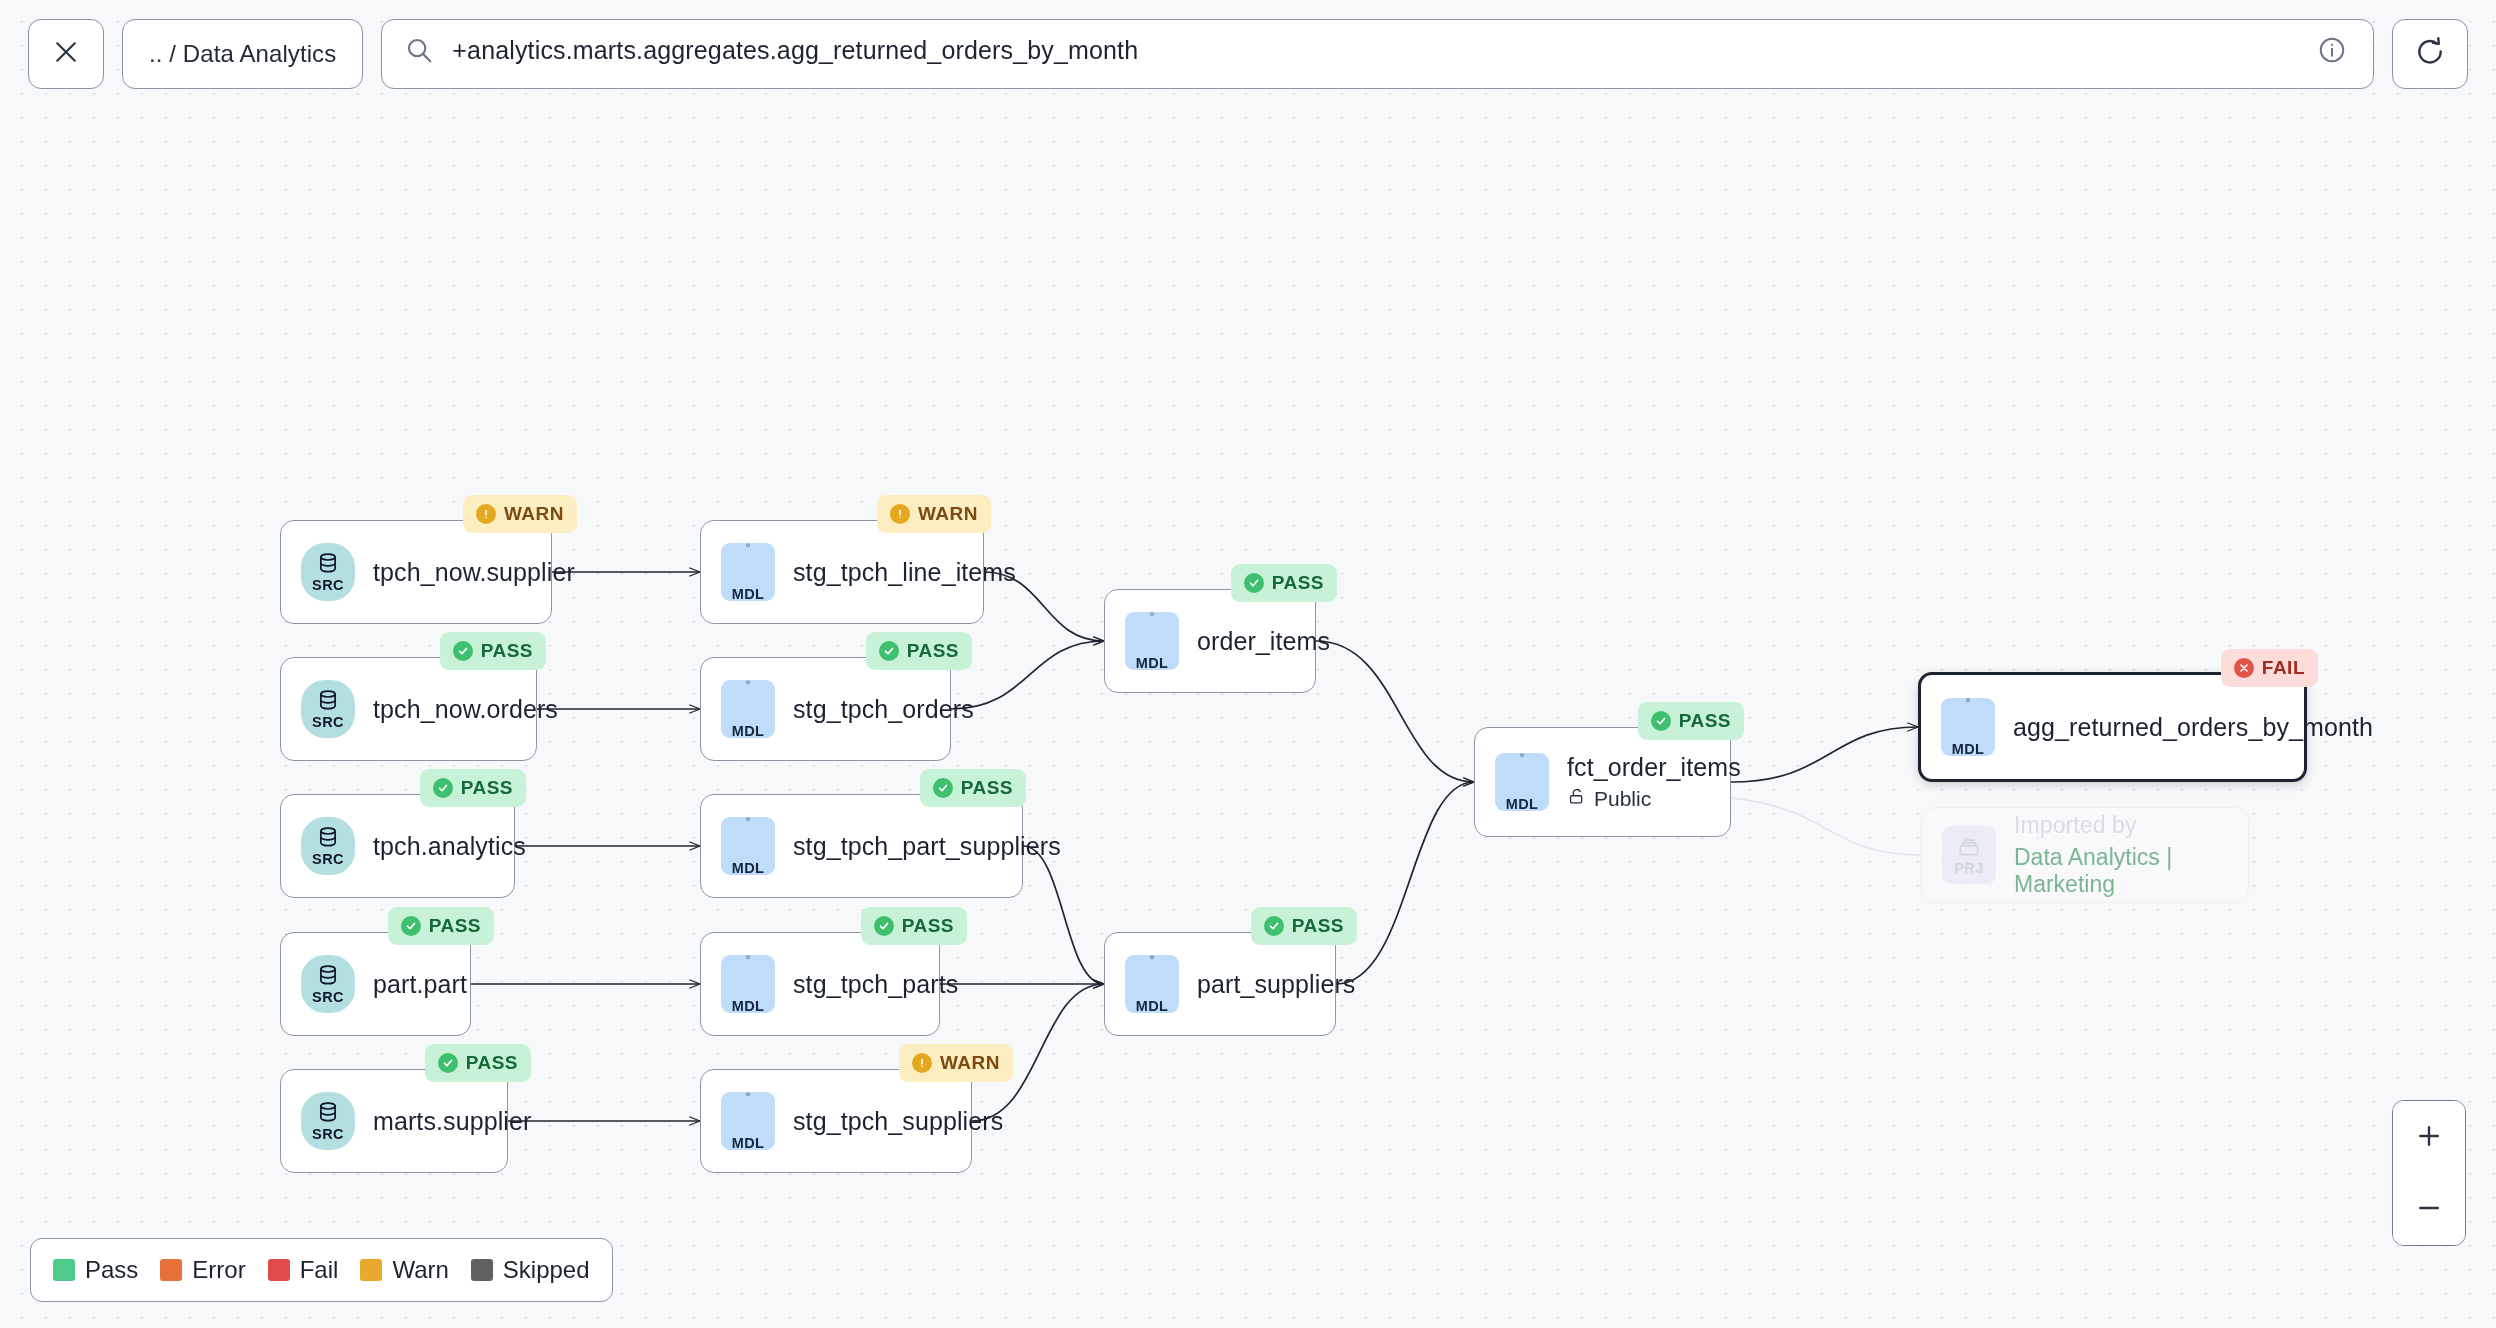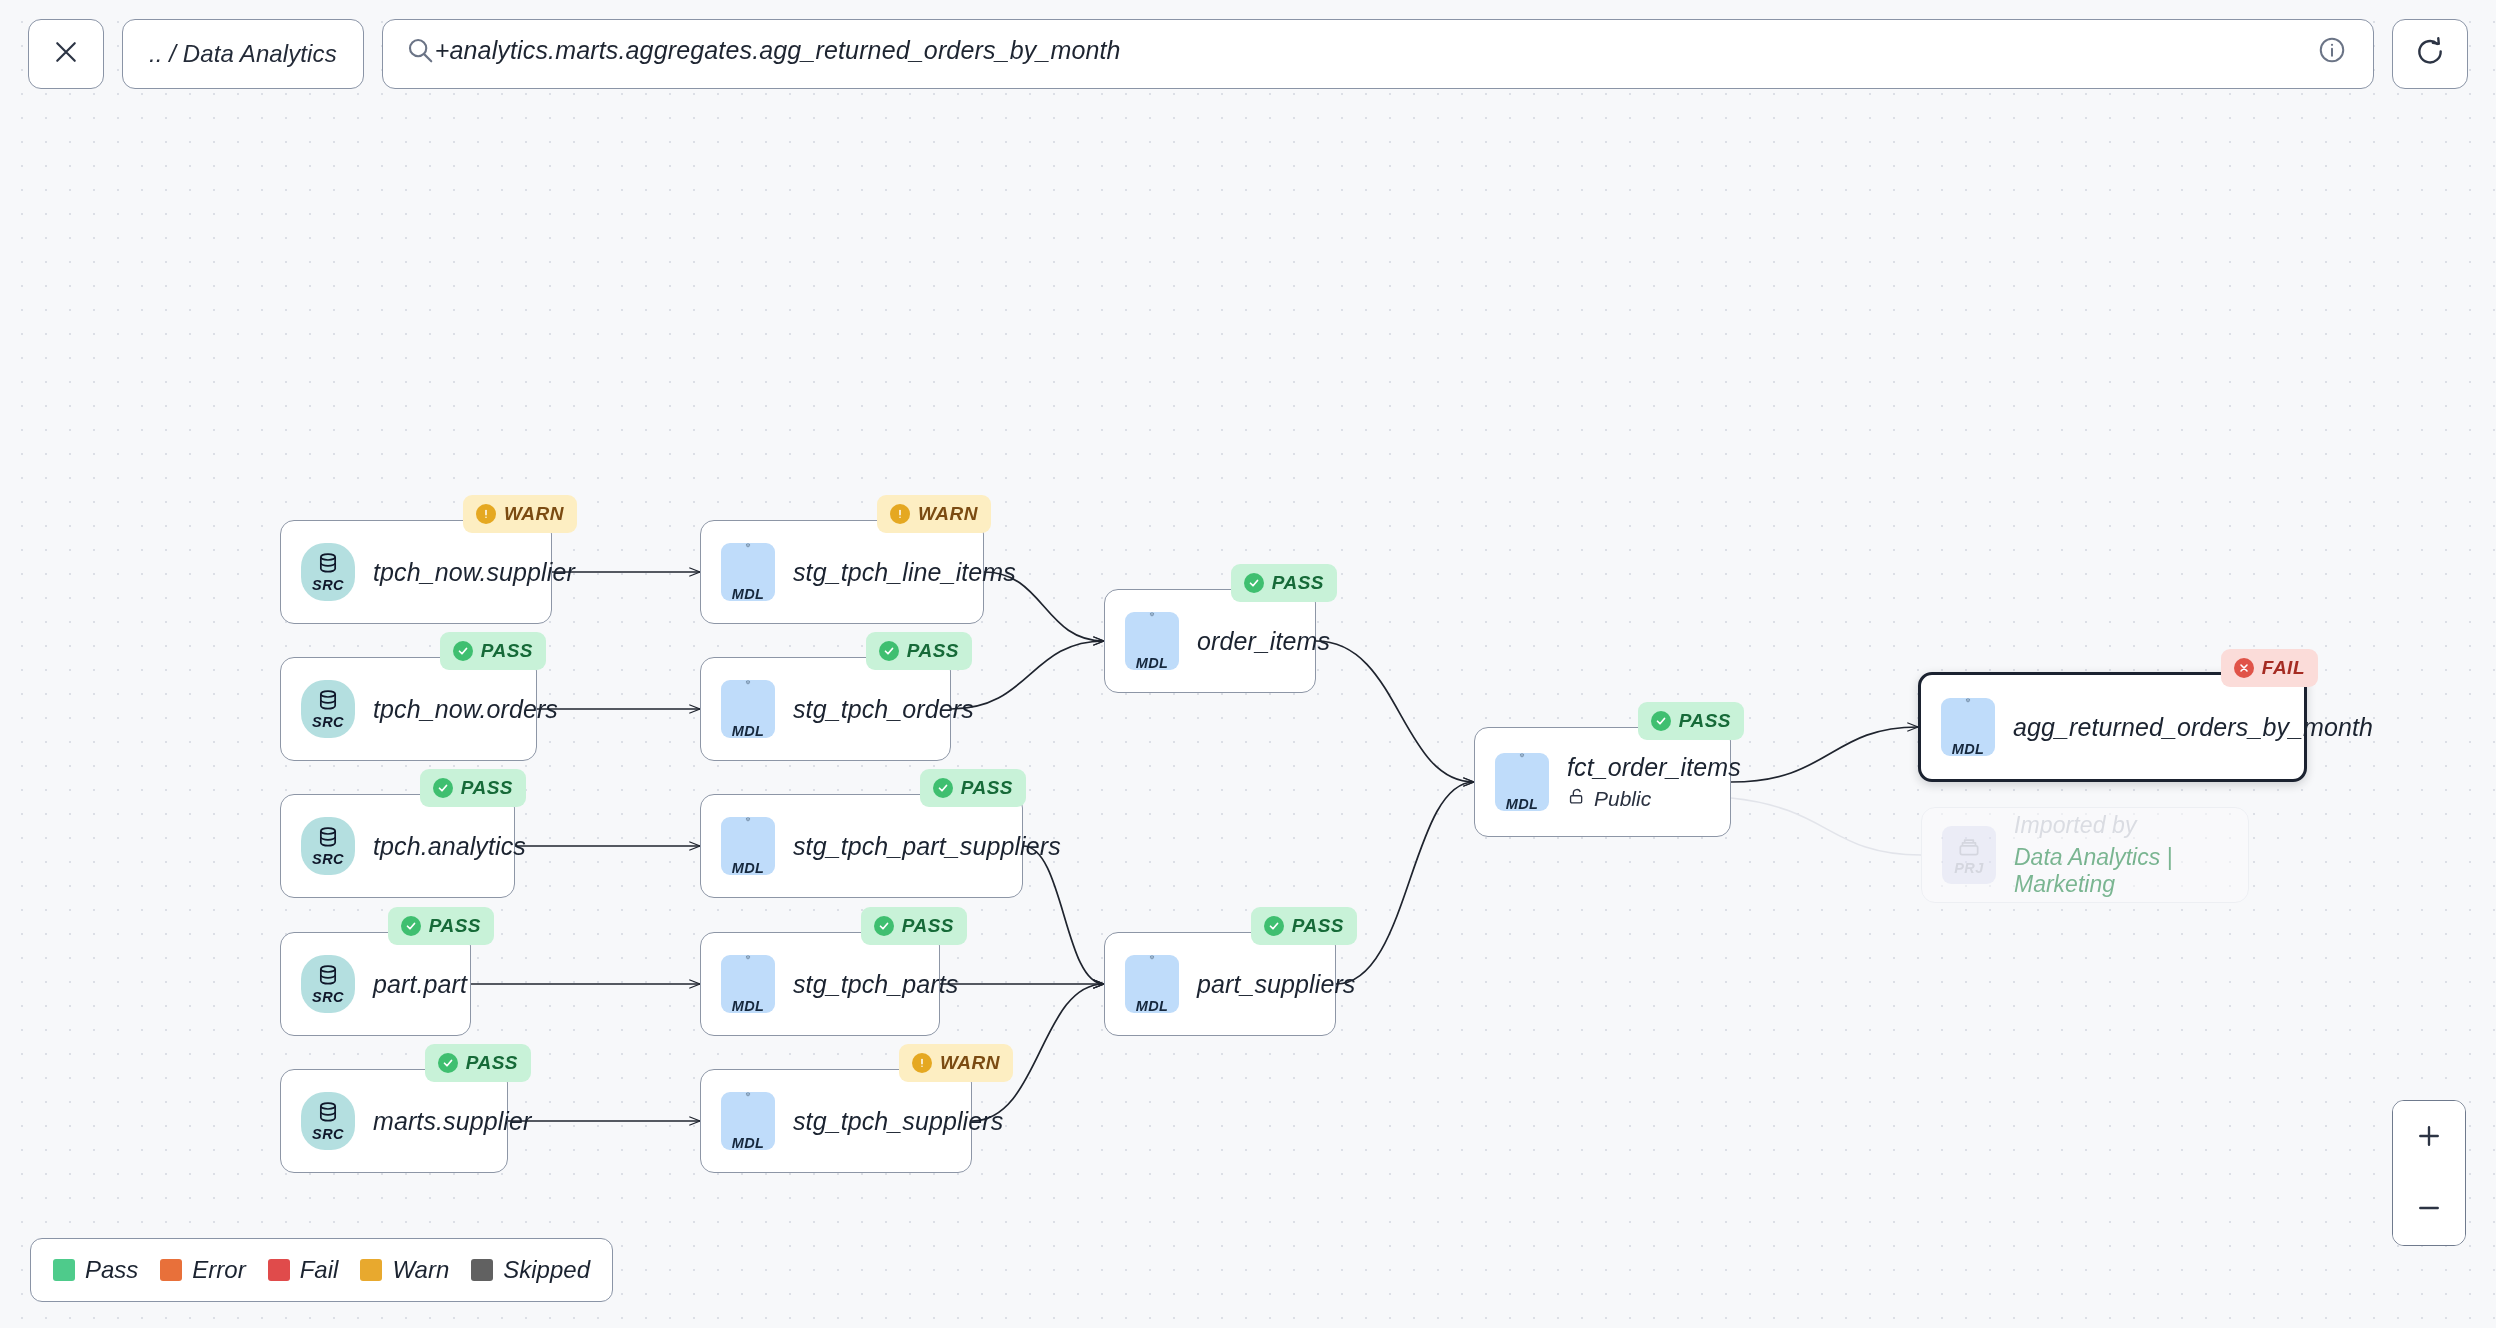--- a/index.html
+++ b/index.html
@@ -13,21 +13,20 @@
   }
 
   #app {
     position: relative;
     width: 2496px;
     height: 1328px;
     background-color: #f7f8fa;
     background-image: radial-gradient(circle, #dcdfe6 1.3px, transparent 1.4px);
     background-size: 24px 24px;
     background-position: 10px 10px;
-    font-style: italic;
   }
 
   
   .topbar {
     position: absolute;
     top: 0; left: 0;
     width: 2496px;
     height: 108px;
     display: flex;
     align-items: center;
@@ -61,20 +60,21 @@
 
   .search-box {
     flex: 1;
     height: 70px;
     background: #fff;
     border: 1.6px solid #8a94a6;
     border-radius: 13px;
     display: flex;
     align-items: center;
     padding: 0 26px 8px 22px;
+    gap: 18px;
     cursor: text;
   }
   .search-box .magnifier { width: 30px; height: 30px; color: #6b7486; flex: 0 0 auto; }
   .search-value {
     flex: 1;
     font-size: 25px;
     color: #1d2430;
     white-space: nowrap;
     overflow: hidden;
     text-overflow: ellipsis;

